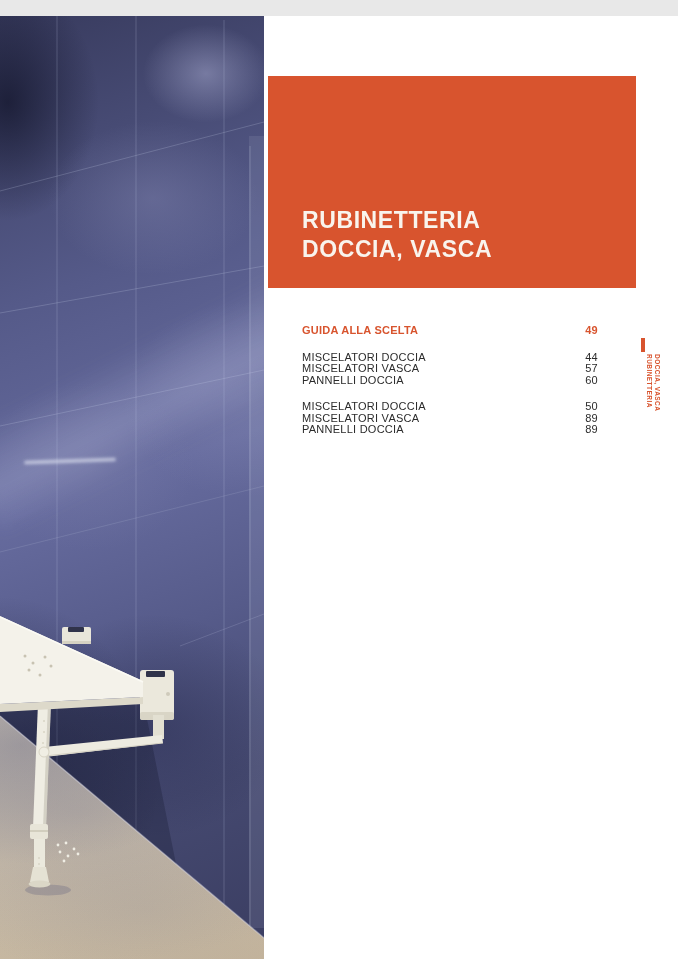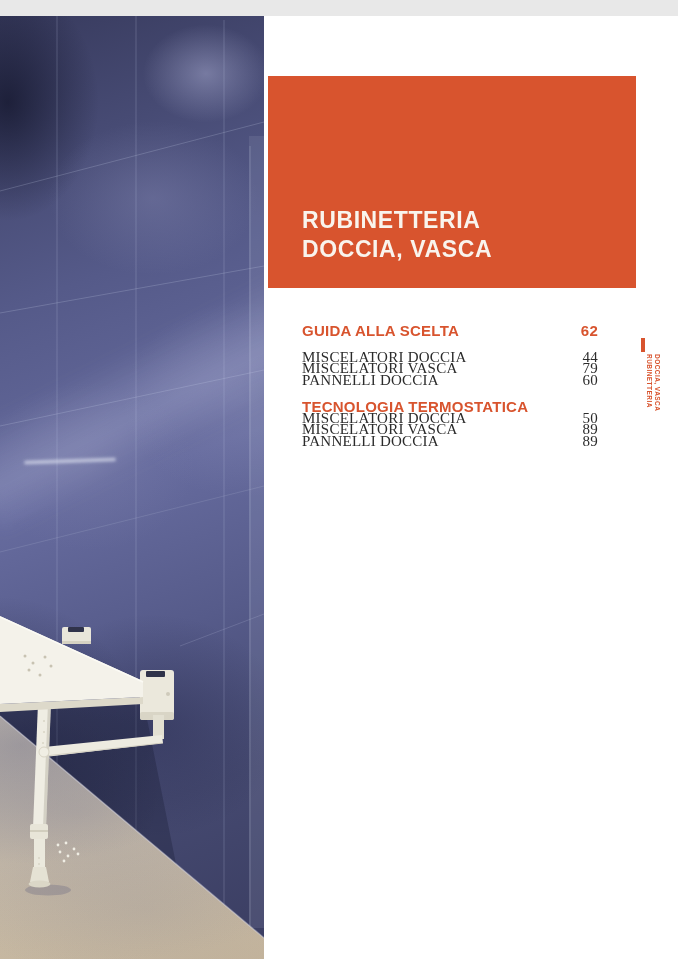--- a/index.html
+++ b/index.html
@@ -49,26 +49,26 @@
   }
 
   
   .hero{position:absolute;left:268px;top:60px;width:368px;height:212px;}
   .hero-title{
     position:absolute;left:34px;bottom:24px;
     font-size:23px;line-height:29px;font-weight:bold;letter-spacing:.6px;
   }
 
   
-  .toc{position:absolute;left:302px;top:309px;width:296px;font-size:15px;line-height:11.5px;letter-spacing:.25px;}
+  .toc{position:absolute;left:302px;top:309px;width:296px;font-size:11px;line-height:11.5px;letter-spacing:.25px;}
   .toc-row{display:flex;justify-content:space-between;align-items:baseline;}
   .toc-row.guide{font-weight:bold;}
   .toc-section{margin-top:15px;}
   .toc-header{font-weight:bold;}
-  .toc-item{font-weight:normal;font-family:Liberation Serif, serif;}
+  .toc-item{font-weight:normal;}
 
   
   .side-tab{position:absolute;left:641px;top:322px;width:24px;height:86px;cursor:pointer;}
   .tab-bar{position:absolute;left:0;top:0;width:4px;height:14px;}
   .tab-text{position:absolute;left:5px;top:16px;display:flex;gap:1px;}
   .tab-text span{
     writing-mode:vertical-rl;
     font-size:6.5px;line-height:7px;font-weight:bold;letter-spacing:.45px;white-space:nowrap;
   }
 </style>
@@ -165,40 +165,39 @@
   <div class="hero" style="background: rgb(216, 84, 46);">
     <div class="hero-title" style="color: rgb(249, 244, 237);">
       <div>RUBINETTERIA</div>
       <div>DOCCIA, VASCA</div>
     </div>
   </div>
 
   <div class="toc" style="color: rgb(43, 43, 43);">
     <div class="toc-row guide" style="color: rgb(216, 84, 46);">
       <span>GUIDA ALLA SCELTA</span>
-      <span>62</span>
+      <span>49</span>
     </div>
 
     <div class="toc-section">
       <div class="toc-row toc-item">
         <span>MISCELATORI DOCCIA</span>
         <span>44</span>
       </div>
       <div class="toc-row toc-item">
         <span>MISCELATORI VASCA</span>
-        <span>79</span>
+        <span>57</span>
       </div>
       <div class="toc-row toc-item">
         <span>PANNELLI DOCCIA</span>
         <span>60</span>
       </div>
     </div>
 
     <div class="toc-section">
-      <div class="toc-header" style="color: rgb(216, 84, 46);">TECNOLOGIA TERMOSTATICA</div>
       <div class="toc-row toc-item">
         <span>MISCELATORI DOCCIA</span>
         <span>50</span>
       </div>
       <div class="toc-row toc-item">
         <span>MISCELATORI VASCA</span>
         <span>89</span>
       </div>
       <div class="toc-row toc-item">
         <span>PANNELLI DOCCIA</span>

